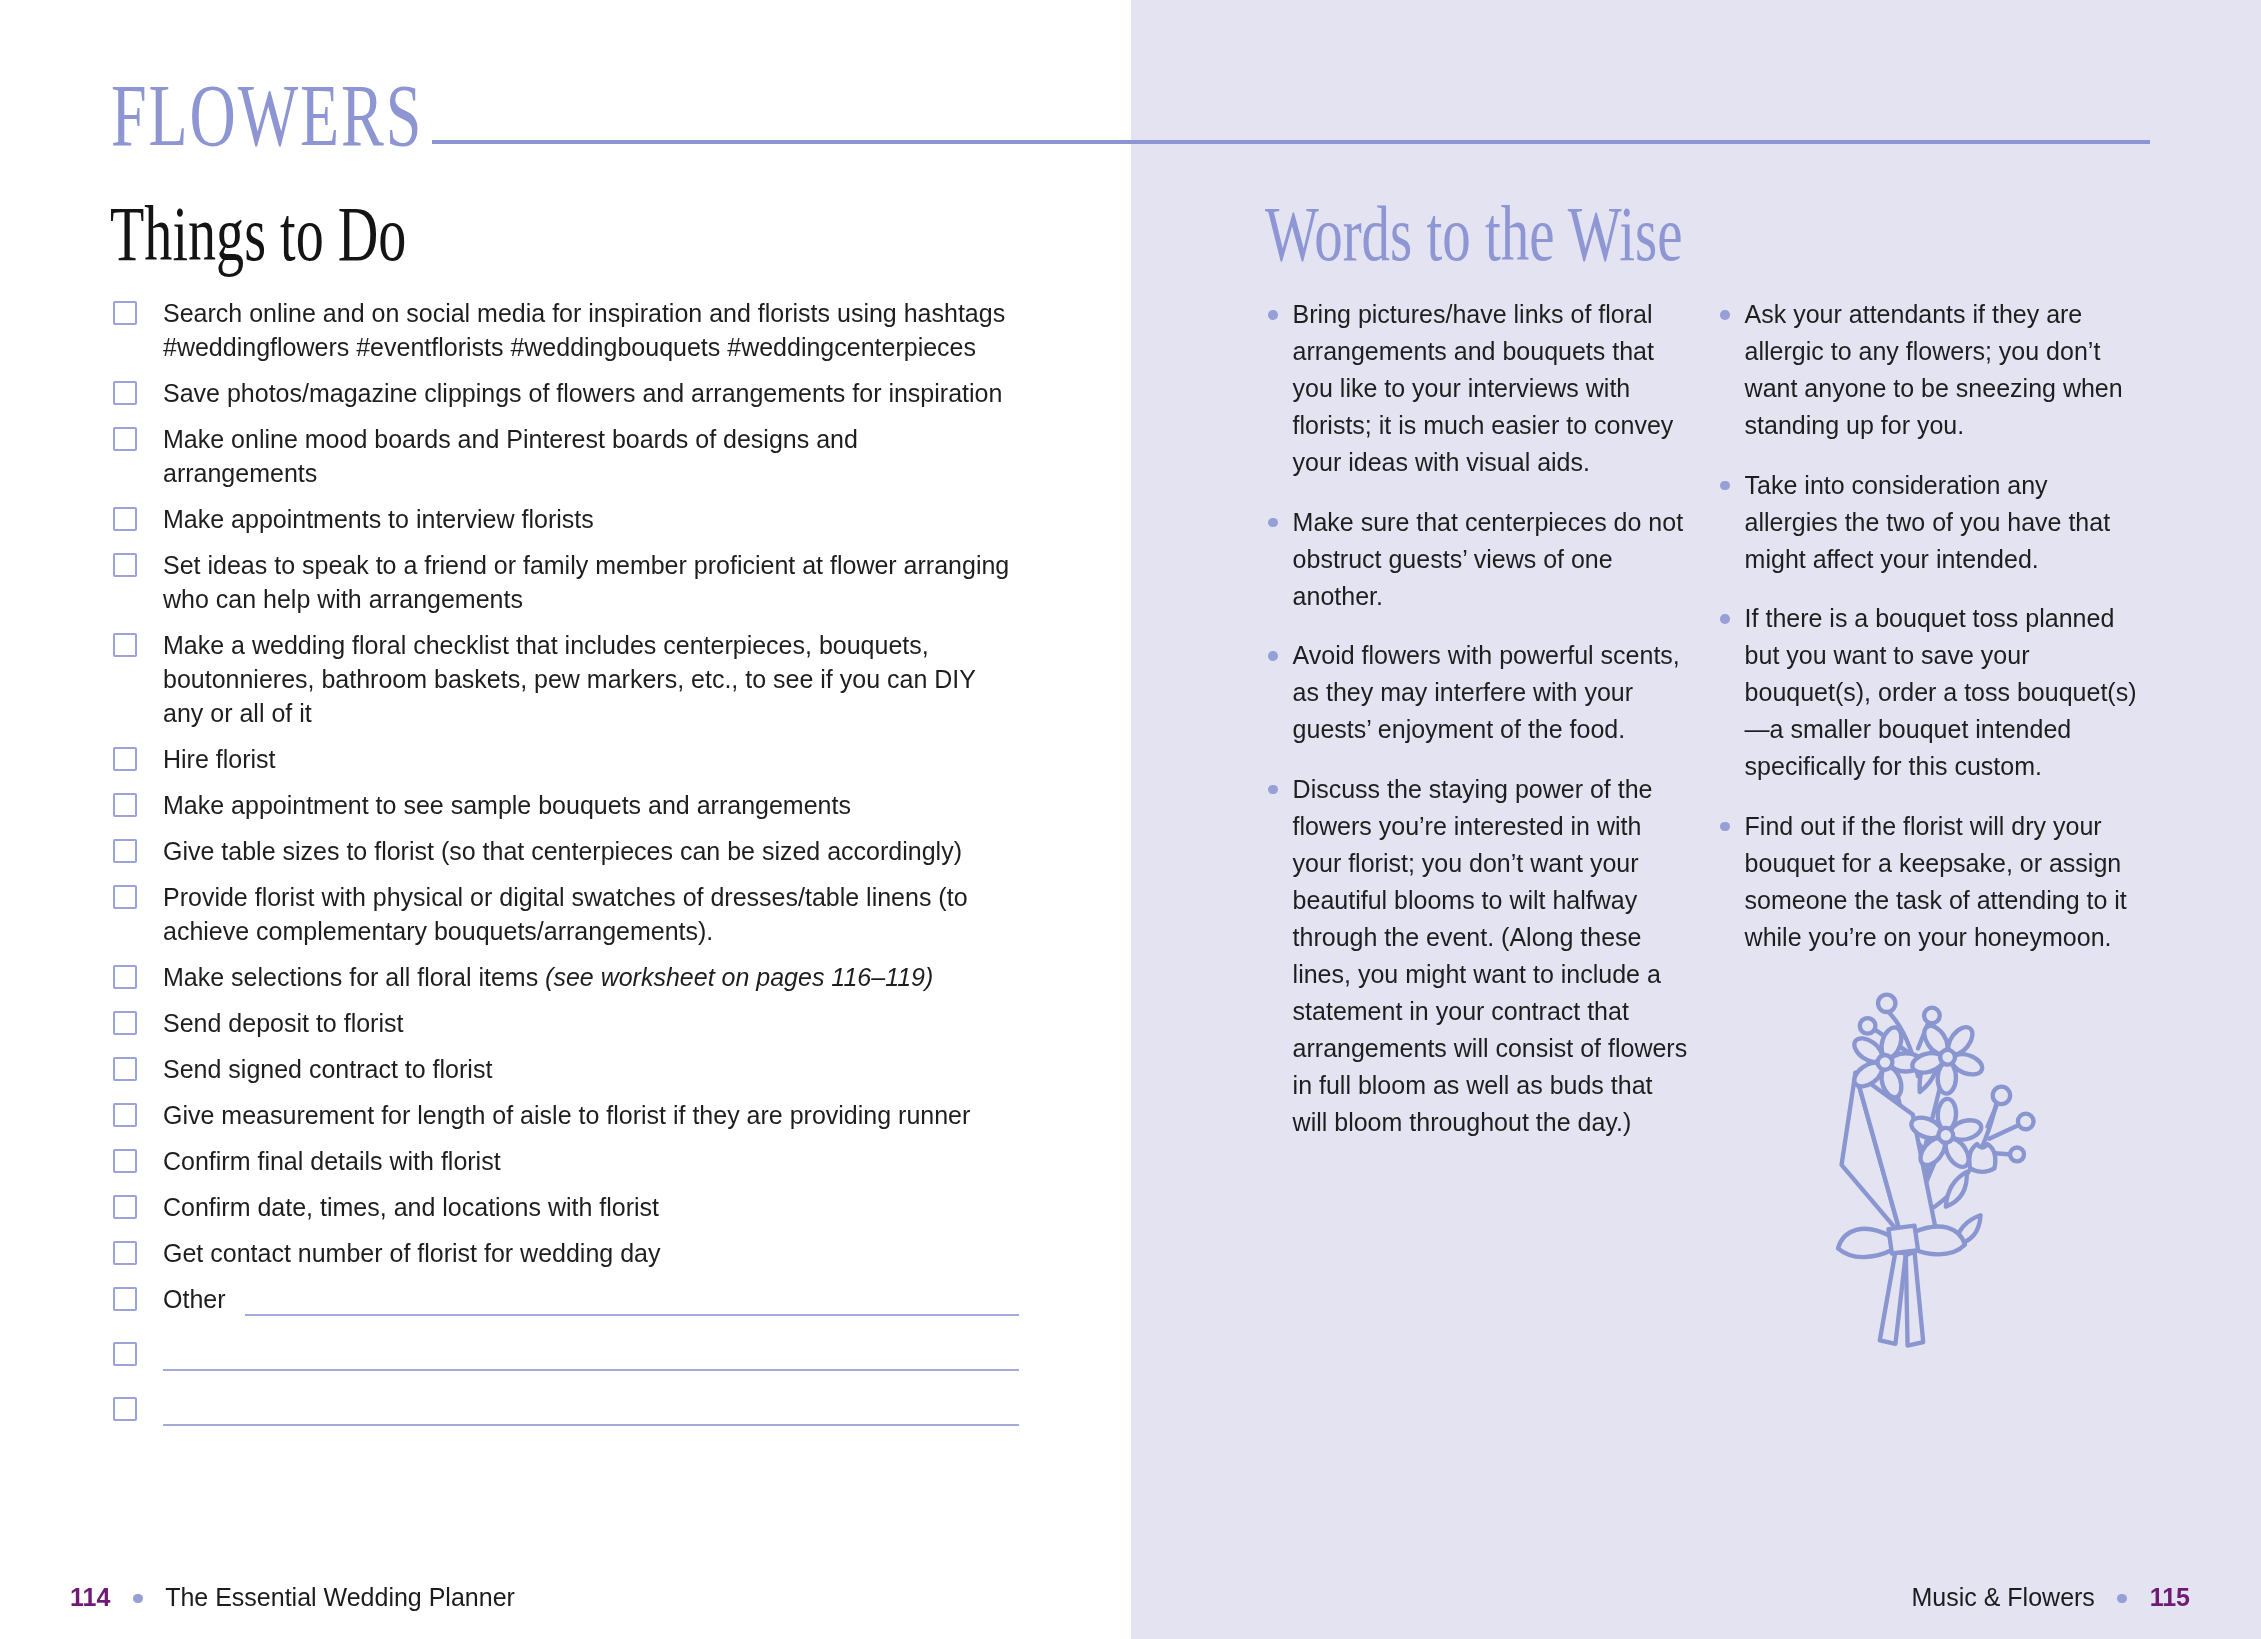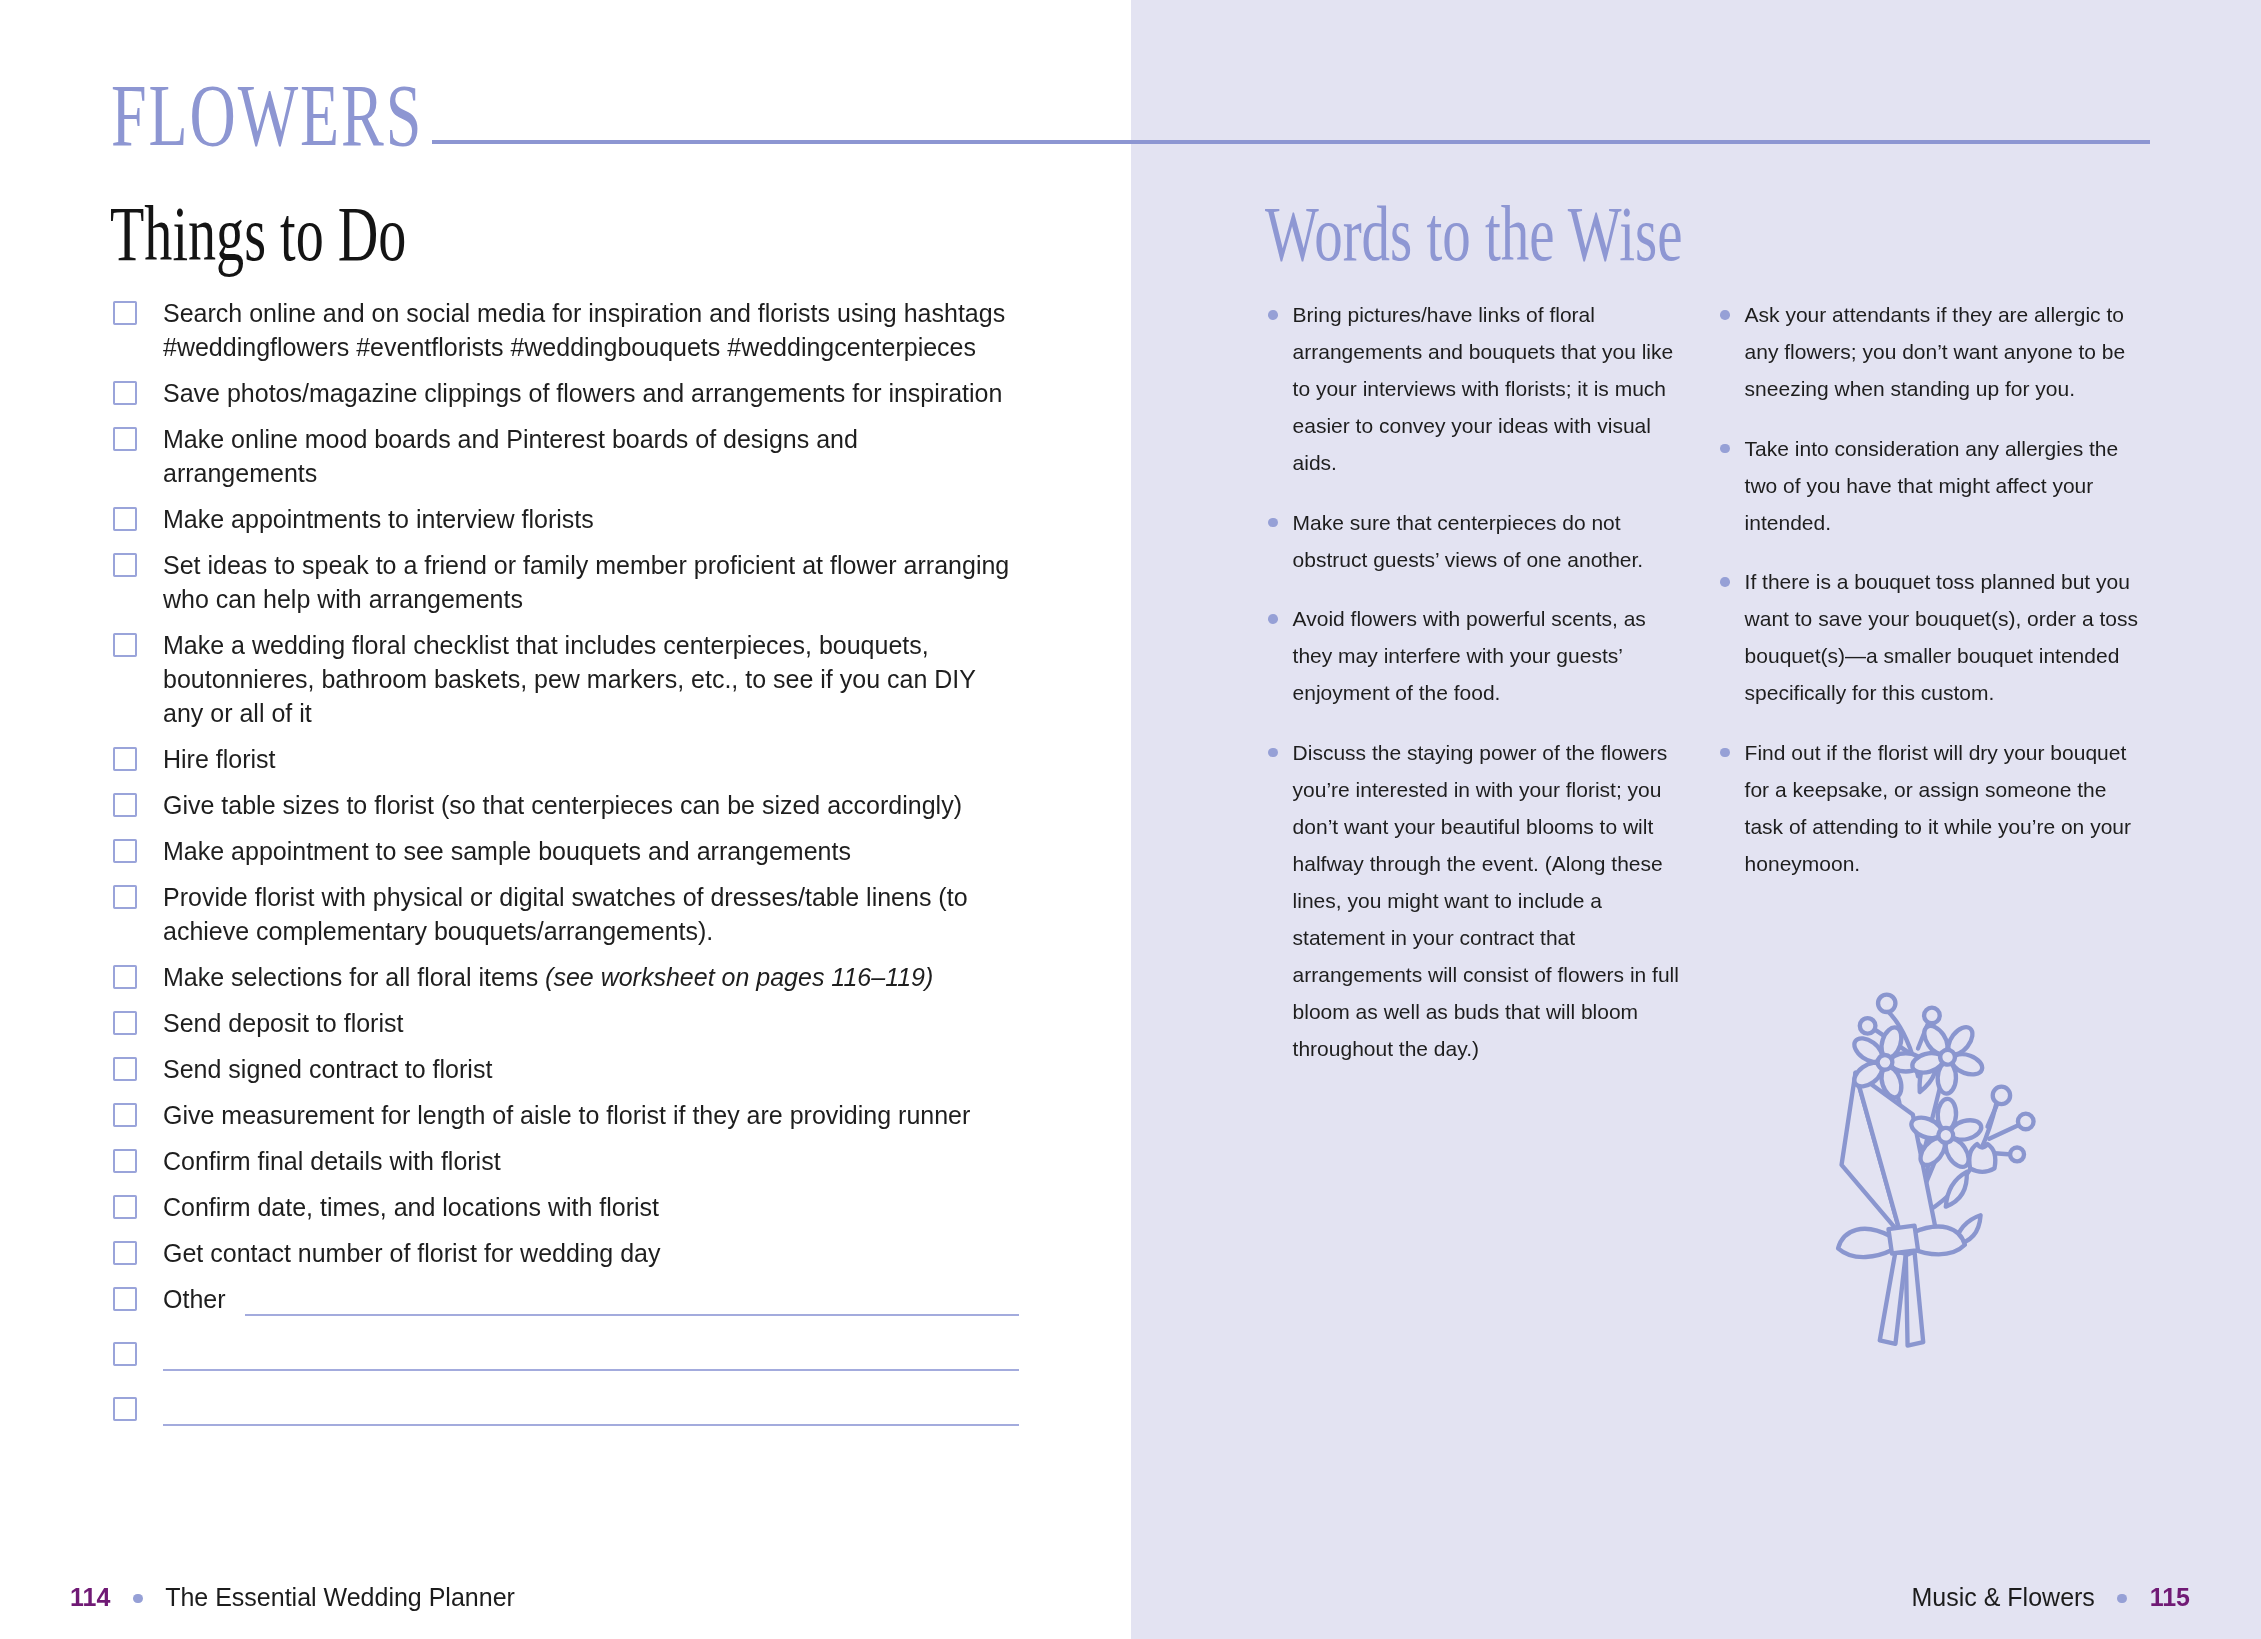--- a/index.html
+++ b/index.html
@@ -39,21 +39,21 @@
   .words-heading{
     position:absolute;left:1265px;top:195px;line-height:1;
     font-family:"Liberation Serif", serif;font-size:78px;color:#8e97d3;
     transform:scaleX(.73);transform-origin:left top;white-space:nowrap;
   }
   .wcol{position:absolute;top:296px;width:442px;}
   .col1{left:1268px;}
   .col2{left:1720px;}
   .bullet-row{display:flex;align-items:flex-start;margin-bottom:22.6px;}
   .dot{flex:0 0 auto;width:9.6px;height:9.6px;border-radius:50%;background:#96a0d6;margin:14px 15px 0 0;}
-  .bullet-text{font-size:21px;line-height:37px;width:398px;margin:0;}
+  .bullet-text{font-size:25px;line-height:37px;width:398px;margin:0;}
 
   .bouquet{position:absolute;left:1811px;top:972px;width:287px;height:391px;}
 
   .footer{position:absolute;top:1583px;display:flex;align-items:center;font-size:25px;color:#1c1c1c;}
   .footer-left{left:70px;}
   .footer-right{right:71px;}
   .page-num{font-weight:bold;color:#701a75;}
   .footer-dot{width:9.6px;height:9.6px;border-radius:50%;background:#96a0d6;margin:1.7px 22.6px 0 22.6px;}
 </style>
 </head>
@@ -90,25 +90,25 @@
     <div class="check-row">
       <span class="checkbox"></span>
       <span class="check-label">Make a wedding floral checklist that includes centerpieces, bouquets, boutonnieres, bathroom baskets, pew markers, etc., to see if you can DIY any or all of it</span>
     </div>
     <div class="check-row">
       <span class="checkbox"></span>
       <span class="check-label">Hire florist</span>
     </div>
     <div class="check-row">
       <span class="checkbox"></span>
+      <span class="check-label">Make appointment to see sample bouquets and arrangements</span>
+    </div>
+    <div class="check-row">
+      <span class="checkbox"></span>
       <span class="check-label">Give table sizes to florist (so that centerpieces can be sized accordingly)</span>
-    </div>
-    <div class="check-row">
-      <span class="checkbox"></span>
-      <span class="check-label">Make appointment to see sample bouquets and arrangements</span>
     </div>
     <div class="check-row">
       <span class="checkbox"></span>
       <span class="check-label">Provide florist with physical or digital swatches of dresses/table linens (to achieve complementary bouquets/arrangements).</span>
     </div>
     <div class="check-row">
       <span class="checkbox"></span>
       <span class="check-label">Make selections for all floral items<em> (see worksheet on pages 116–119)</em></span>
     </div>
     <div class="check-row">

